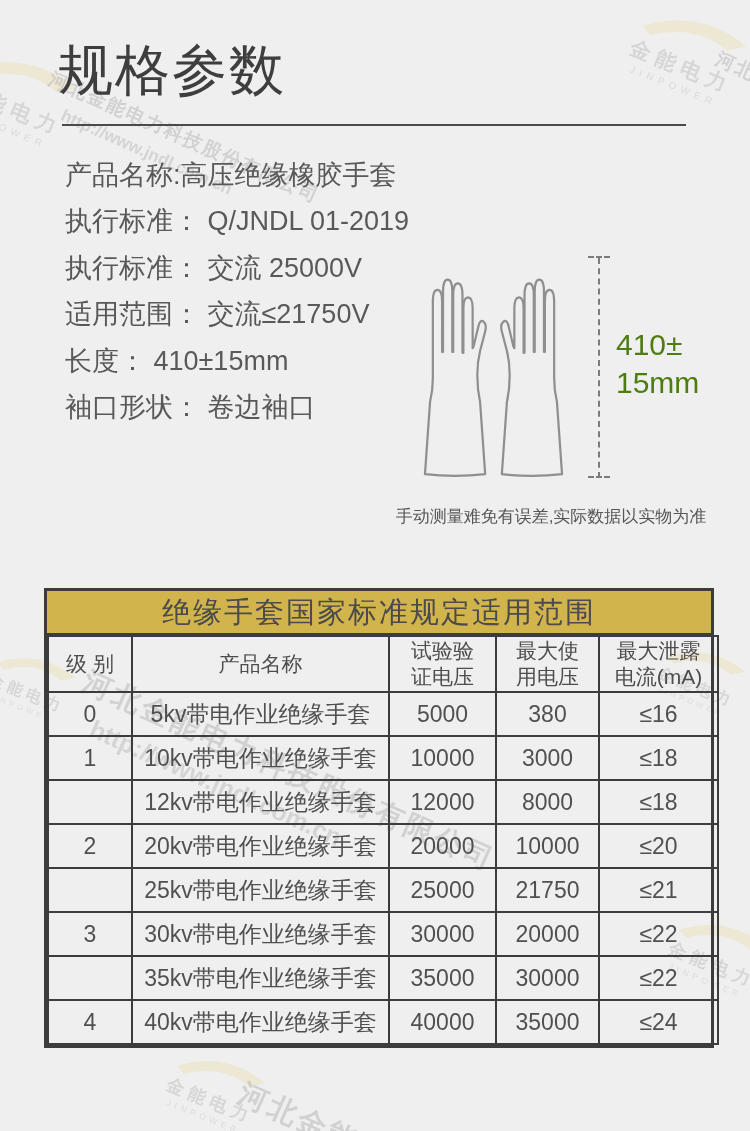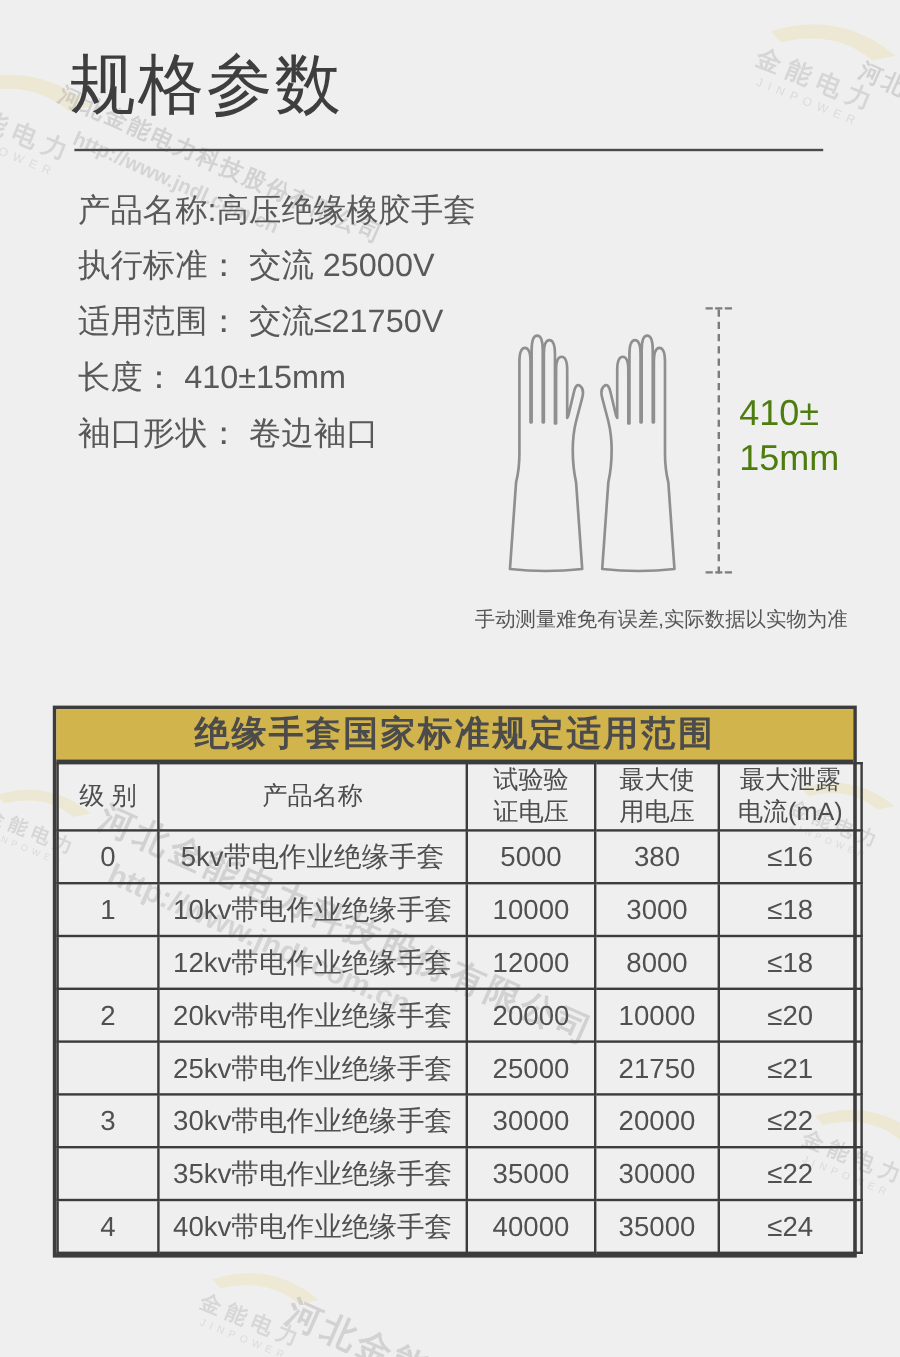--- a/index.html
+++ b/index.html
@@ -61,21 +61,21 @@
     position:absolute;left:390px;top:505px;width:322px;
     text-align:center;font-size:17px;color:#565656;white-space:nowrap;
   }
   
   .table-wrap{
     position:absolute;left:44px;top:588px;width:670px;
     border:3px solid var(--table-border);box-sizing:border-box;
   }
   .tbl-title{
     height:42px;line-height:42px;background:var(--accent-gold);
-    text-align:center;font-size:29px;font-weight:700;color:#4b4b4b;letter-spacing:2px;
+    text-align:center;font-size:29px;font-weight:400;color:#4b4b4b;letter-spacing:2px;
     border-bottom:2px solid var(--table-border);
   }
   table.std{border-collapse:collapse;width:100%;table-layout:fixed;}
   table.std th,table.std td{
     border:2px solid var(--table-border);
     text-align:center;vertical-align:middle;
     padding:0;background:transparent;
   }
   table.std th{height:54px;font-size:21px;font-weight:400;color:#4d4d4d;line-height:1.25;}
   table.std th span{white-space:pre-line;}
@@ -155,20 +155,21 @@
     <div class="wm-url">http://www.jndl.com.cn</div>
   </div>
 
   <div class="content">
 
     <div class="page-title">规格参数</div>
     <div class="title-underline"></div>
 
     <div class="spec-list">
       <div class="spec-line">产品名称:高压绝缘橡胶手套</div>
+      <div class="spec-line">执行标准： Q/JNDL 01-2019</div>
       <div class="spec-line">执行标准： 交流 25000V</div>
       <div class="spec-line">适用范围： 交流≤21750V</div>
       <div class="spec-line">长度： 410±15mm</div>
       <div class="spec-line">袖口形状： 卷边袖口</div>
     </div>
 
     <svg class="glove-figure" width="163" height="220" viewBox="0 0 176 235" fill="none" stroke="#8f8f8f" stroke-width="2.4" stroke-linejoin="round" stroke-linecap="round">
       <path id="glove" d="M14 230 L19.5 152 C21.5 144 22.5 137 22.5 126 L22.5 44 Q22.5 31 27.5 31 Q32.5 31 32.5 44 L32.5 98 L33.5 98 L33.5 33 Q33.5 20 38.5 20 Q43.5 20 43.5 33 L43.5 98 L44.5 98 L44.5 37 Q44.5 24 49.5 24 Q54.5 24 54.5 37 L54.5 99 L55.5 99 L55.5 51 Q55.5 39 60.5 39 Q65.5 39 65.5 51 L65.5 94 L66.5 92 L71.5 71 Q73.5 62 77.5 65.5 Q81 68.5 79 76 L73.5 97 C71.5 105 70.5 113 70.5 123 C70.5 134 71.5 143 73.5 152 L79 230 Q46 233.5 14 230"></path>
       <use href="#glove" transform="translate(176 0) scale(-1 1)"></use>
     </svg>

